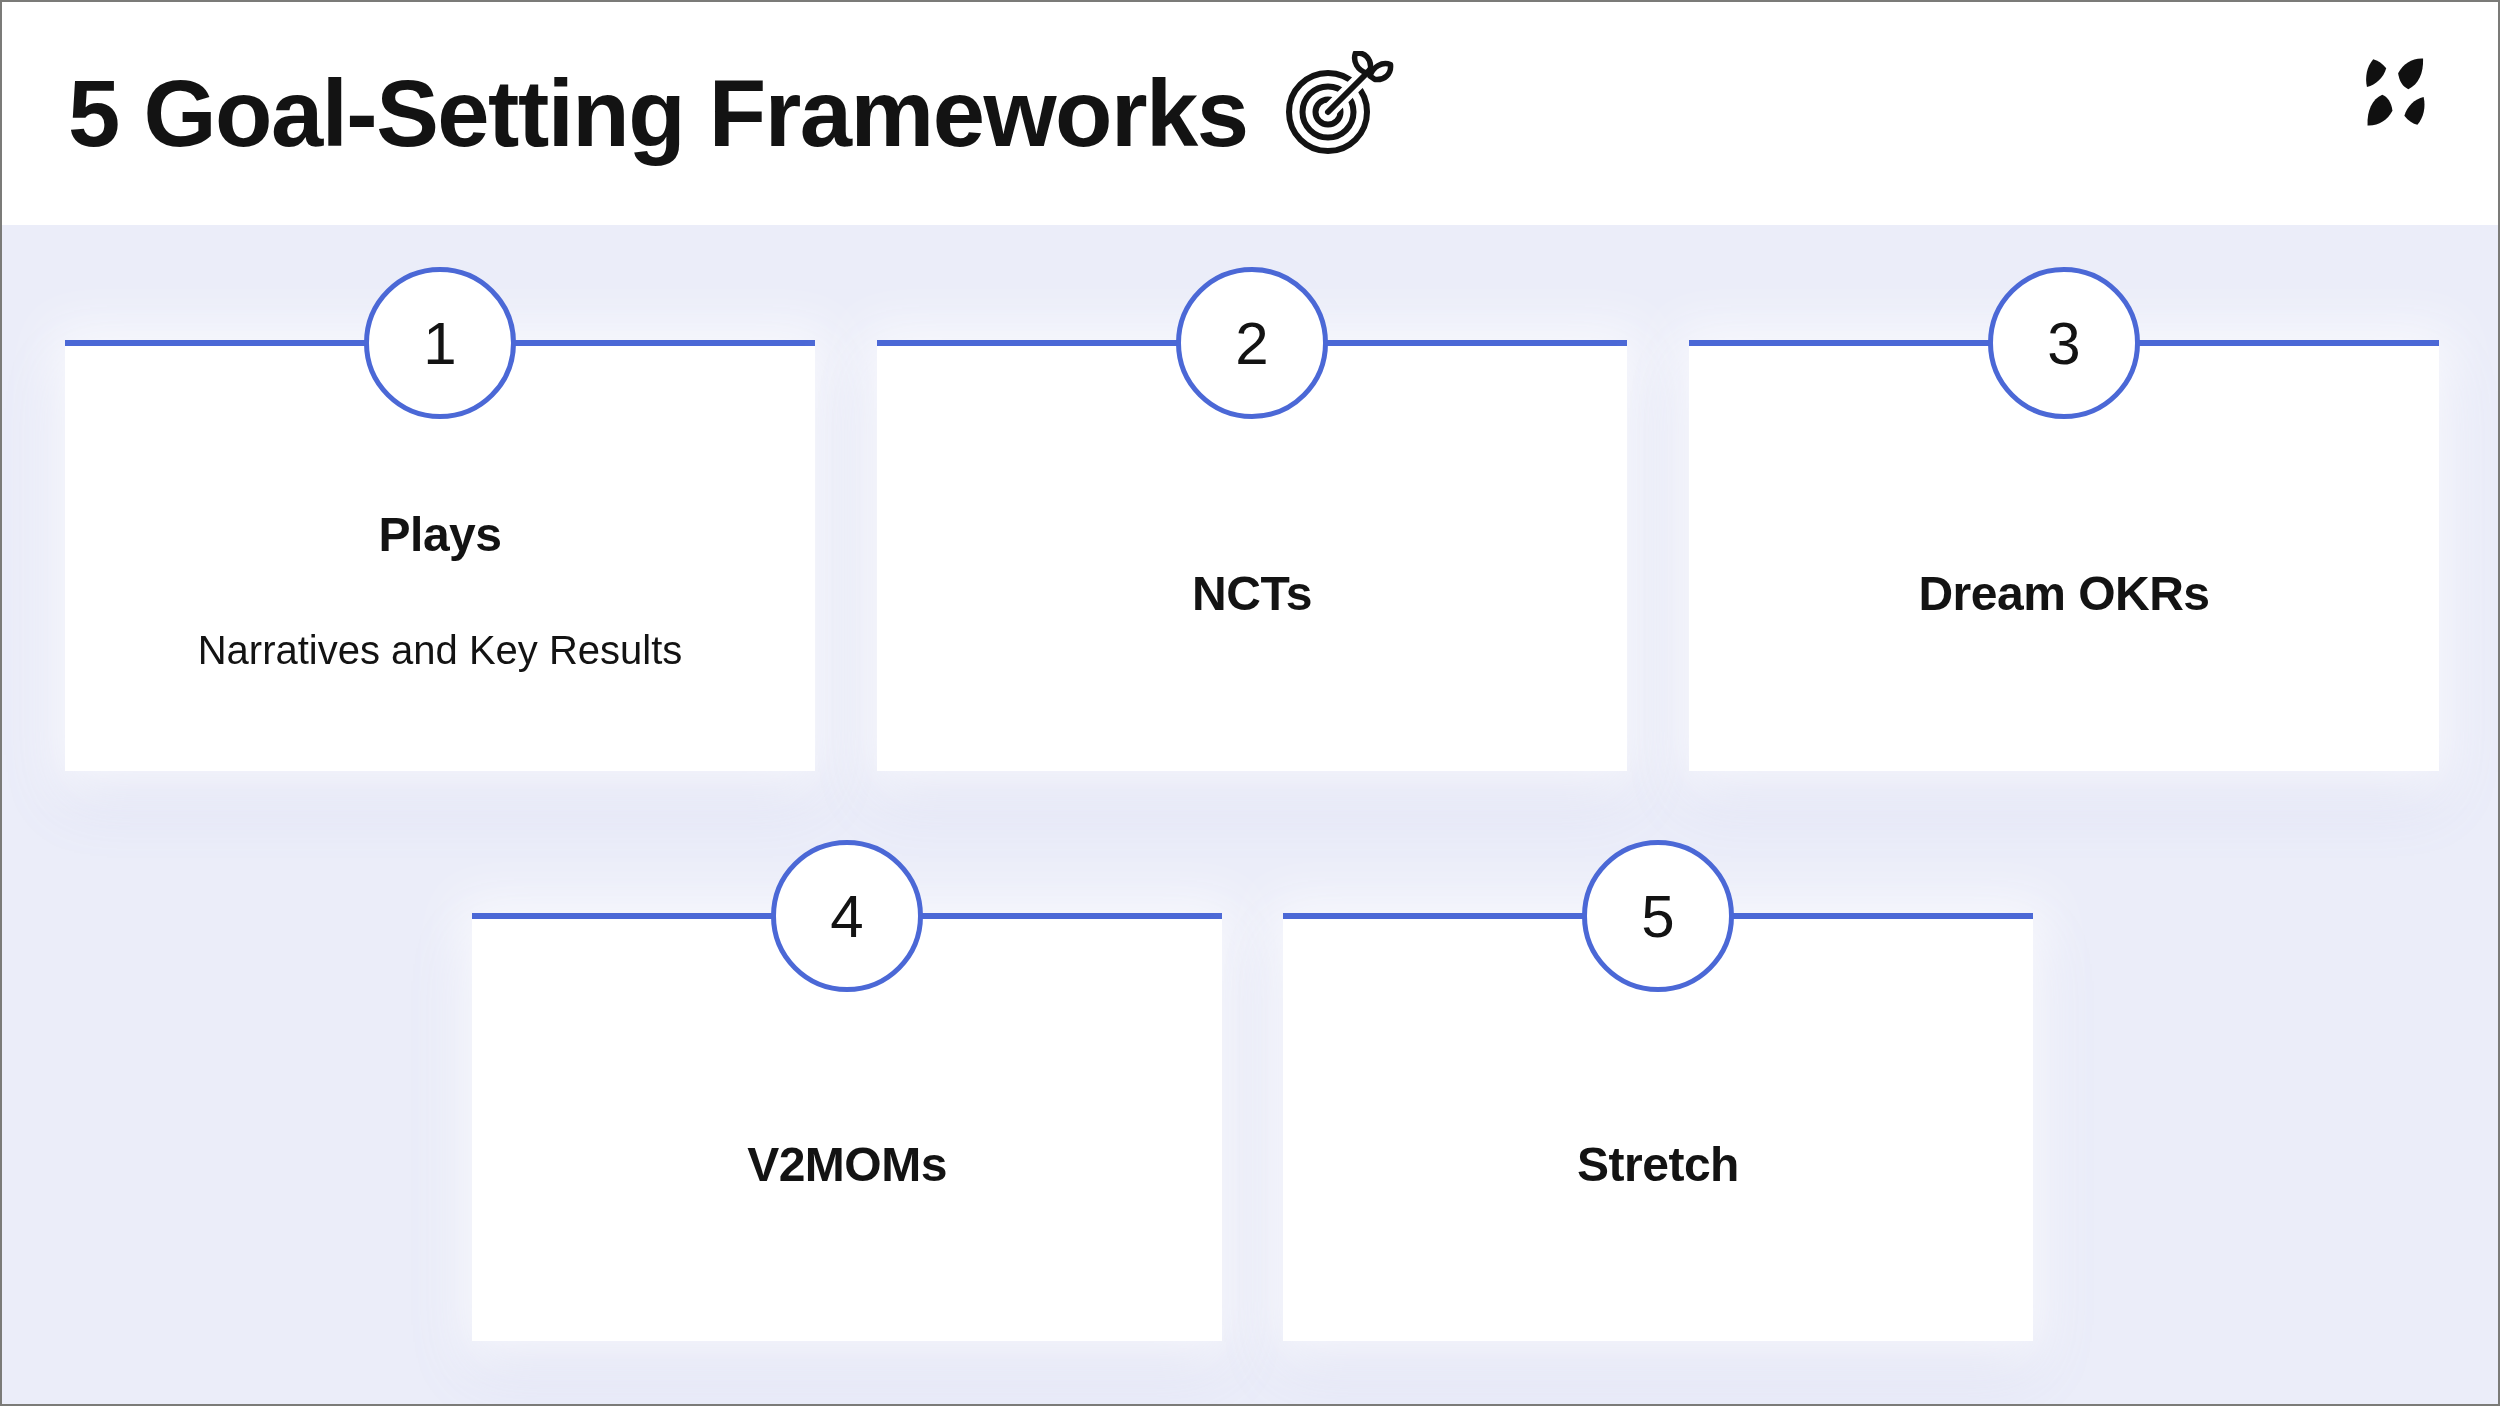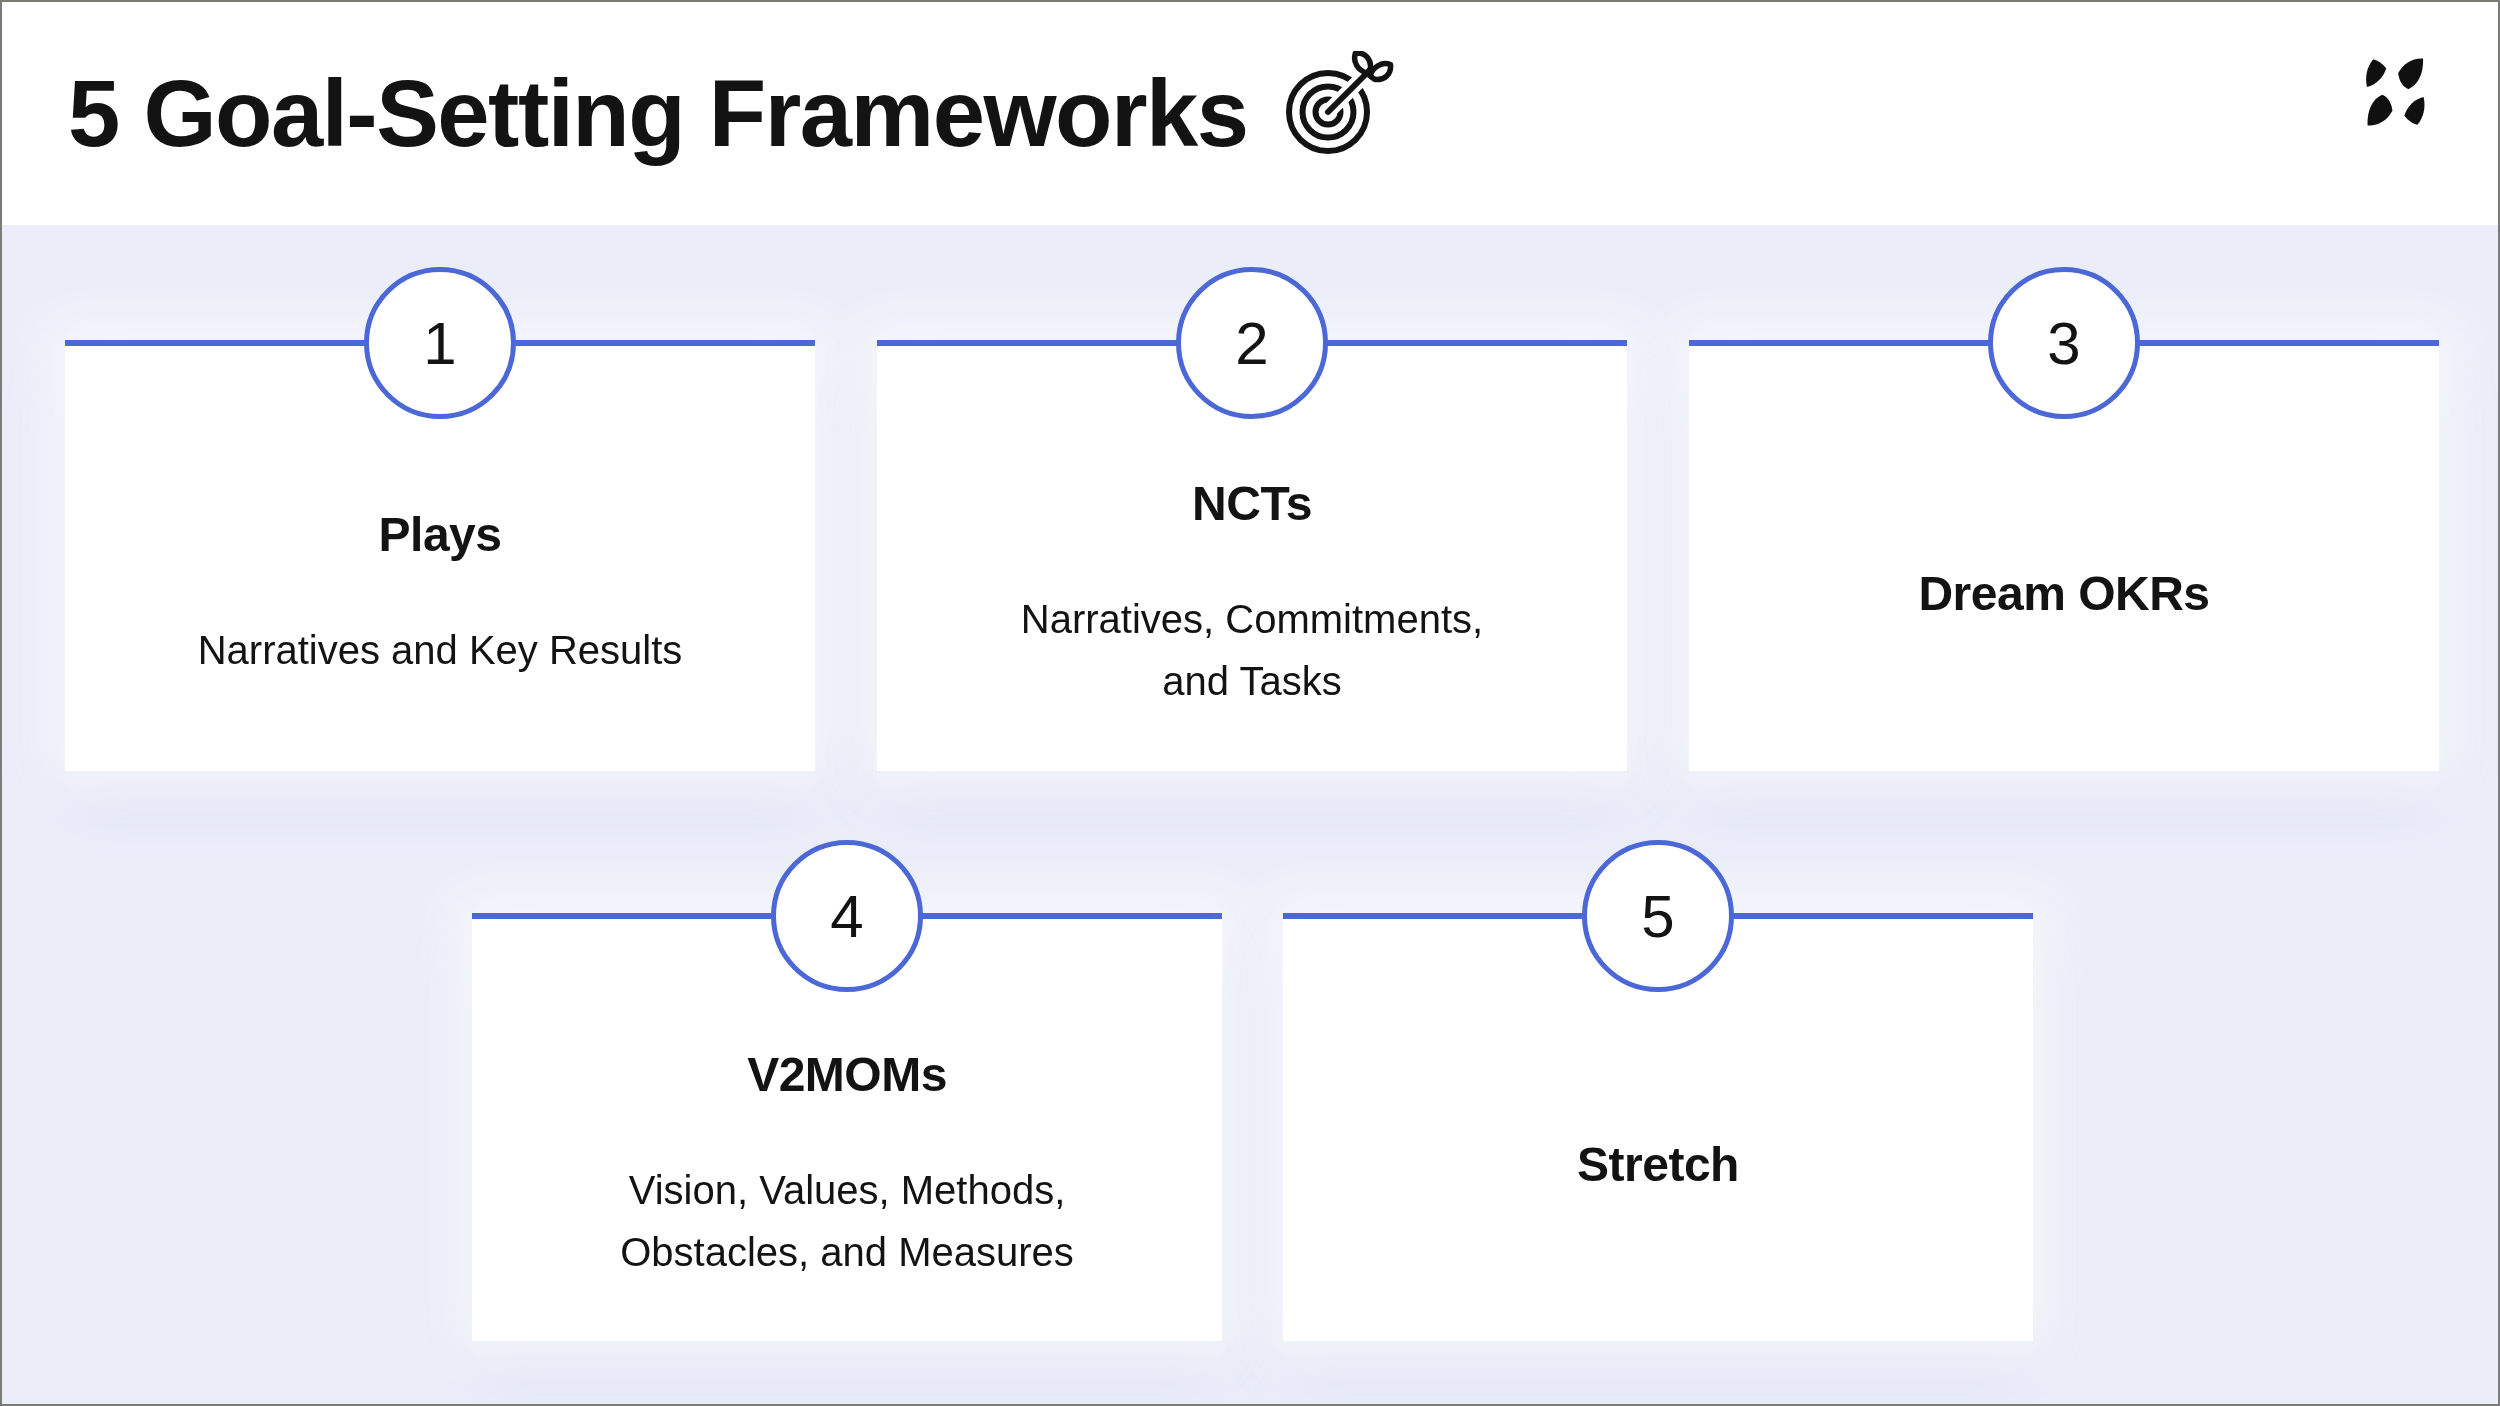--- a/index.html
+++ b/index.html
@@ -157,43 +157,39 @@
       <div class="card-subtitle">Narratives and Key Results</div>
     </div>
   </div>
 
   <div class="card row1 card2">
     <div class="badge">
       <span>2</span>
     </div>
     <div class="card-content">
       <div class="card-title">NCTs</div>
-      <div class="card-subtitle">Narratives, Commitments,
-and Tasks</div>
     </div>
   </div>
 
   <div class="card row1 card3">
     <div class="badge">
       <span>3</span>
     </div>
     <div class="card-content">
       <div class="card-title">Dream OKRs</div>
 
     </div>
   </div>
 
   <div class="card row2 card4">
     <div class="badge">
       <span>4</span>
     </div>
     <div class="card-content">
       <div class="card-title">V2MOMs</div>
-      <div class="card-subtitle">Vision, Values, Methods,
-Obstacles, and Measures</div>
     </div>
   </div>
 
   <div class="card row2 card5">
     <div class="badge">
       <span>5</span>
     </div>
     <div class="card-content">
       <div class="card-title">Stretch</div>
     </div>

